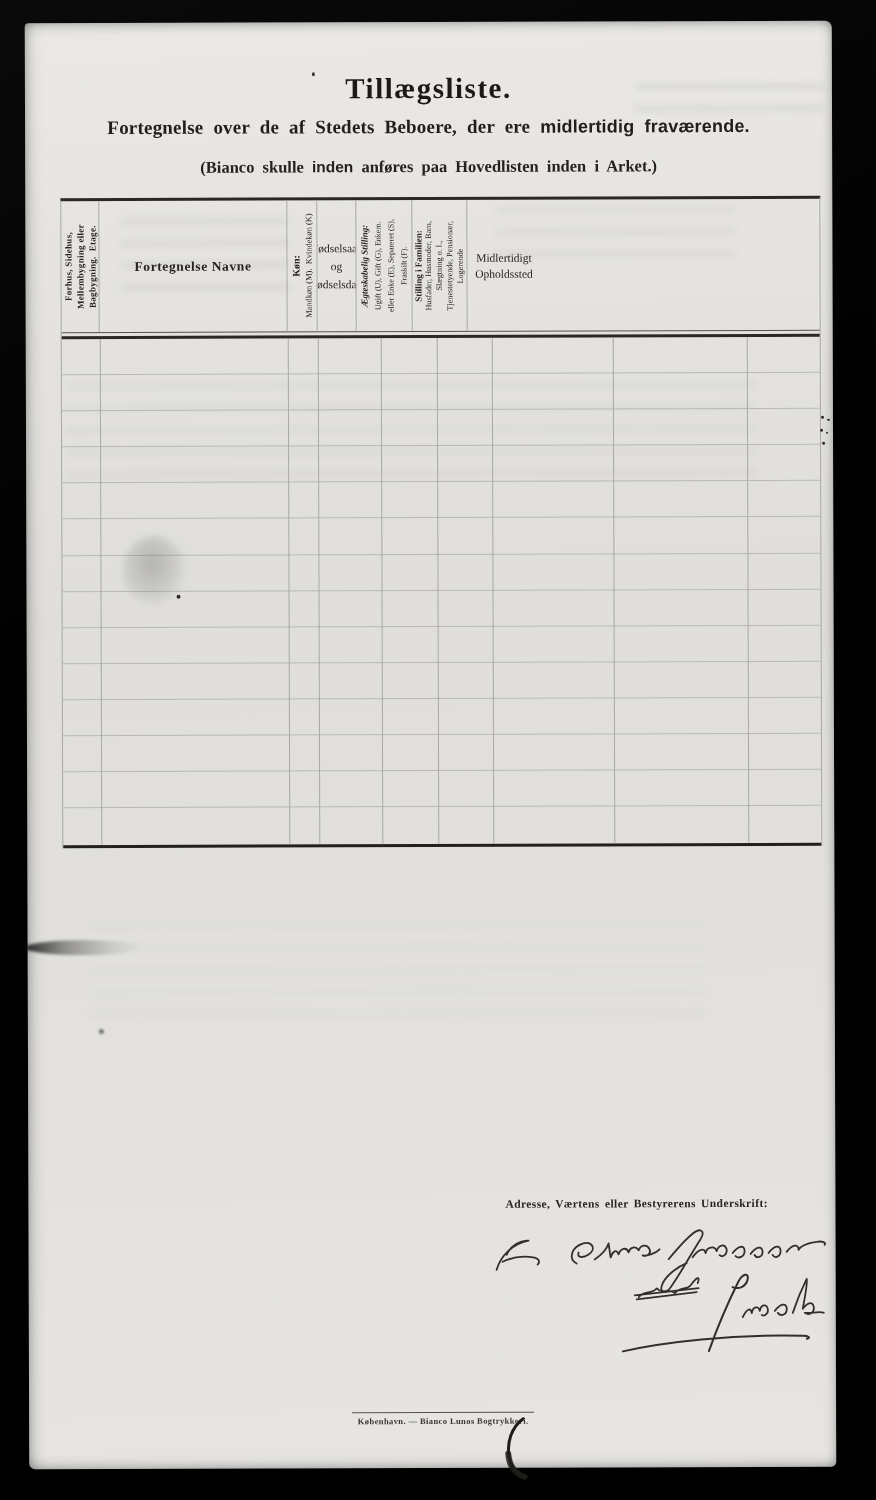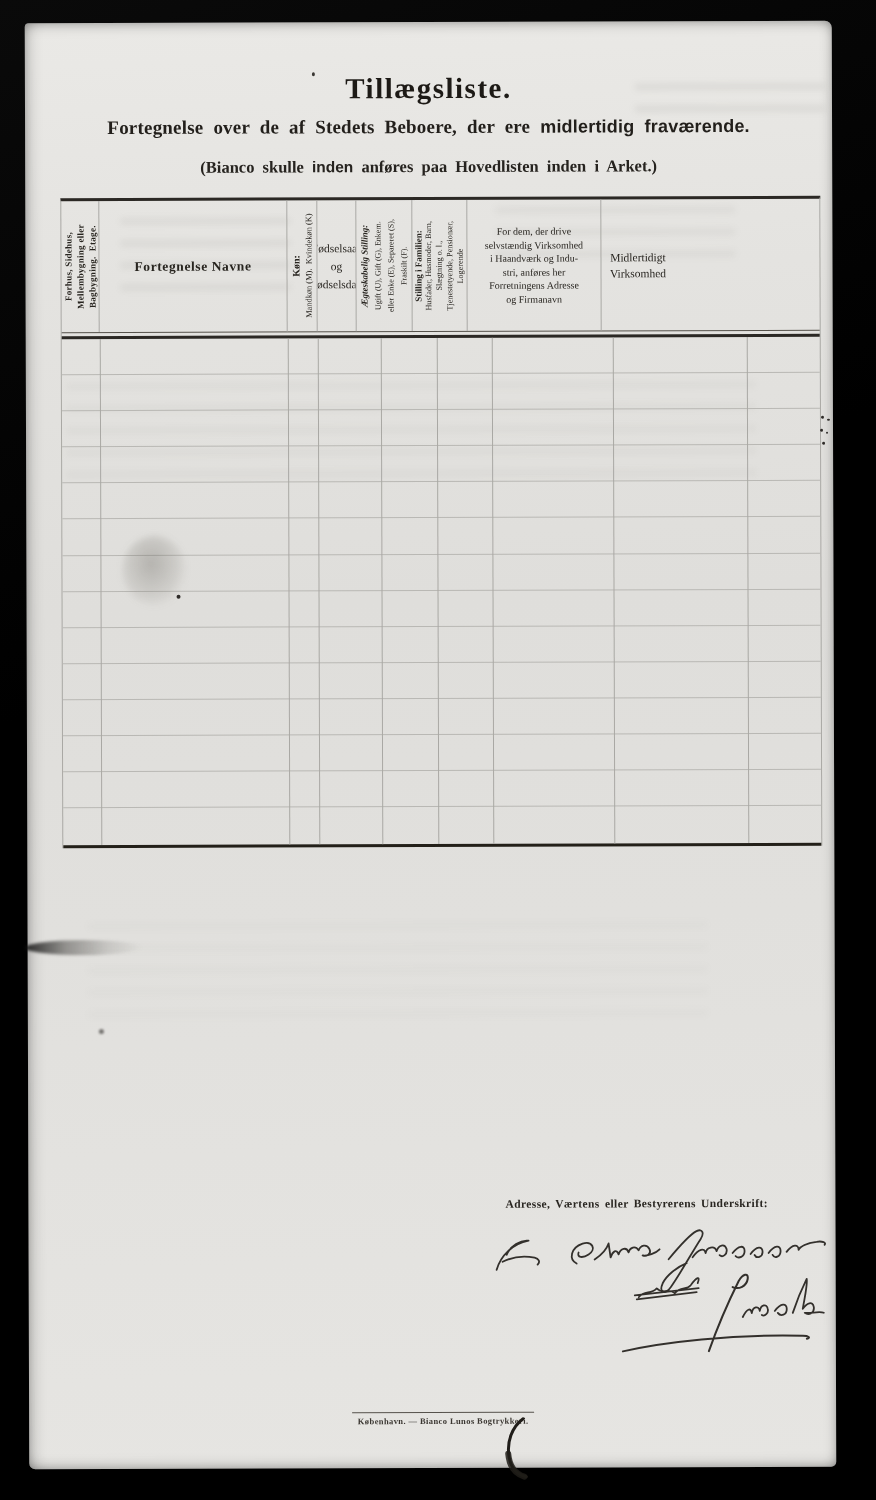--- a/index.html
+++ b/index.html
@@ -137,31 +137,23 @@
 eller Enke (E), Separeret (S),
 Fraskilt (F).</span></div>
       </div>
       <div class="th c-family" style="width: 55px;">
         <div class="vwrap"><span class="th-title">Stilling i Familien:</span><br>
         <span class="th-label">Husfader, Husmoder, Barn,
 Slægtning o. l.,
 Tjenestetyende, Pensionær,
 Logerende</span></div>
       </div>
-      <div class="th c-business" style="width: 134px;">
-        <span class="th-label">For dem, der drive
-selvstændig Virksomhed
-i Haandværk og Indu-
-stri, anføres her
-Forretningens Adresse
-og Firmanavn</span>
-      </div>
       <div class="th c-whereabouts" style="width: 73px;">
         <span class="th-label">Midlertidigt
-Virksomhed</span>
+Opholdssted</span>
       </div>
     </div>
     <div class="thick-rule"></div>
     <div class="tbody">
         <div class="vline" style="left: 38px;"></div>
         <div class="vline" style="left: 226px;"></div>
         <div class="vline" style="left: 256px;"></div>
         <div class="vline" style="left: 319px;"></div>
         <div class="vline" style="left: 375px;"></div>
         <div class="vline" style="left: 430px;"></div>

